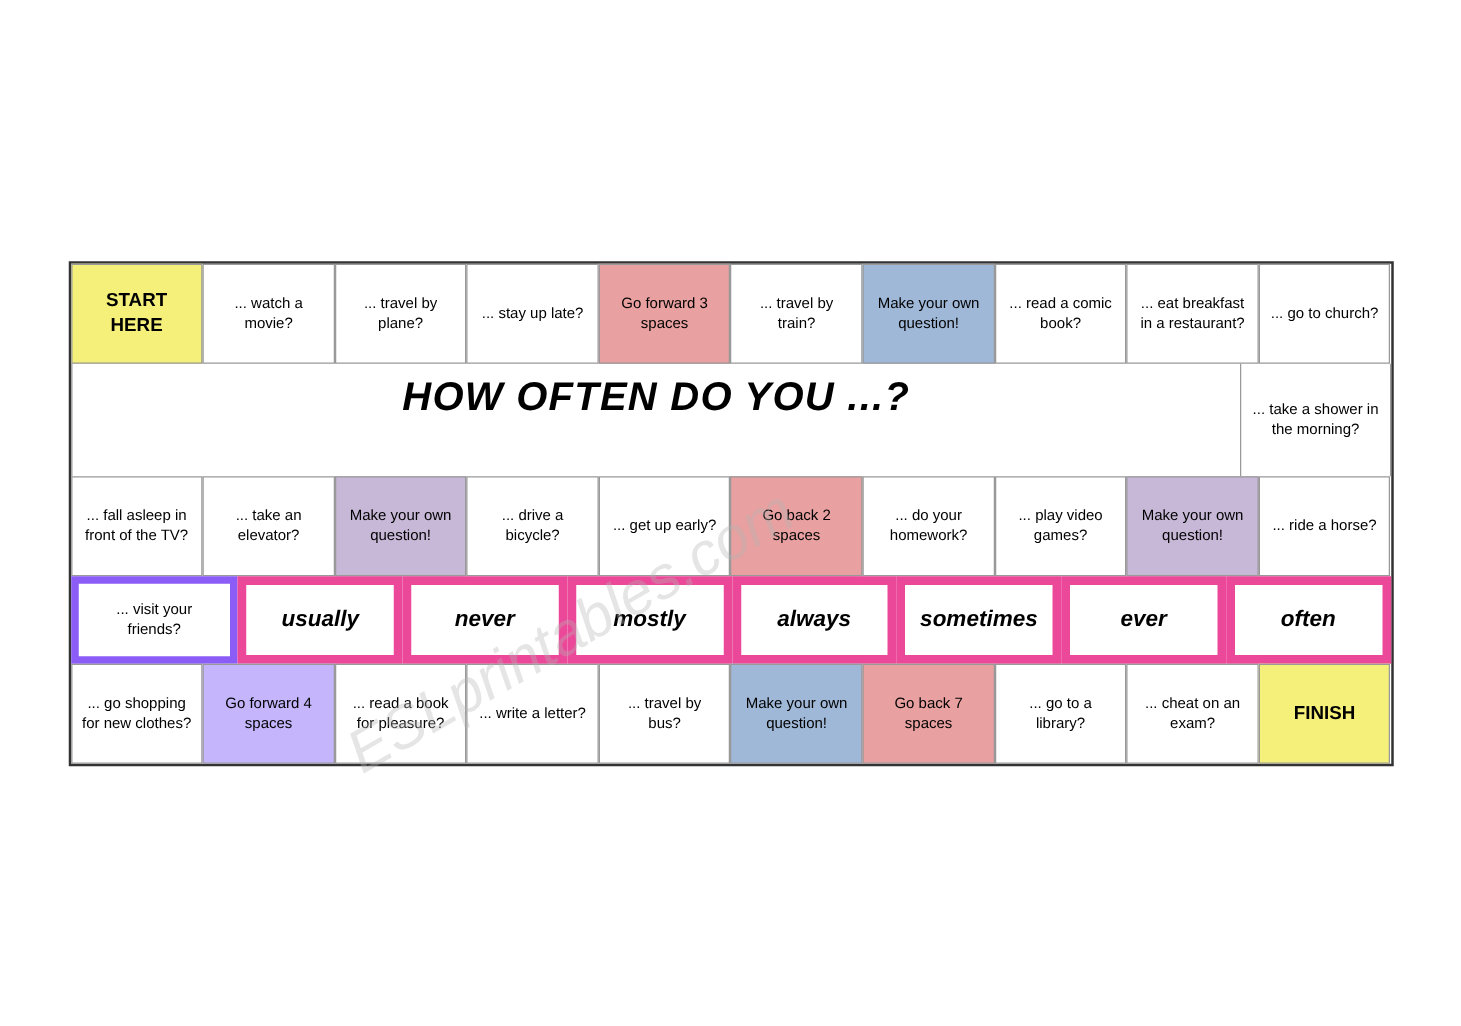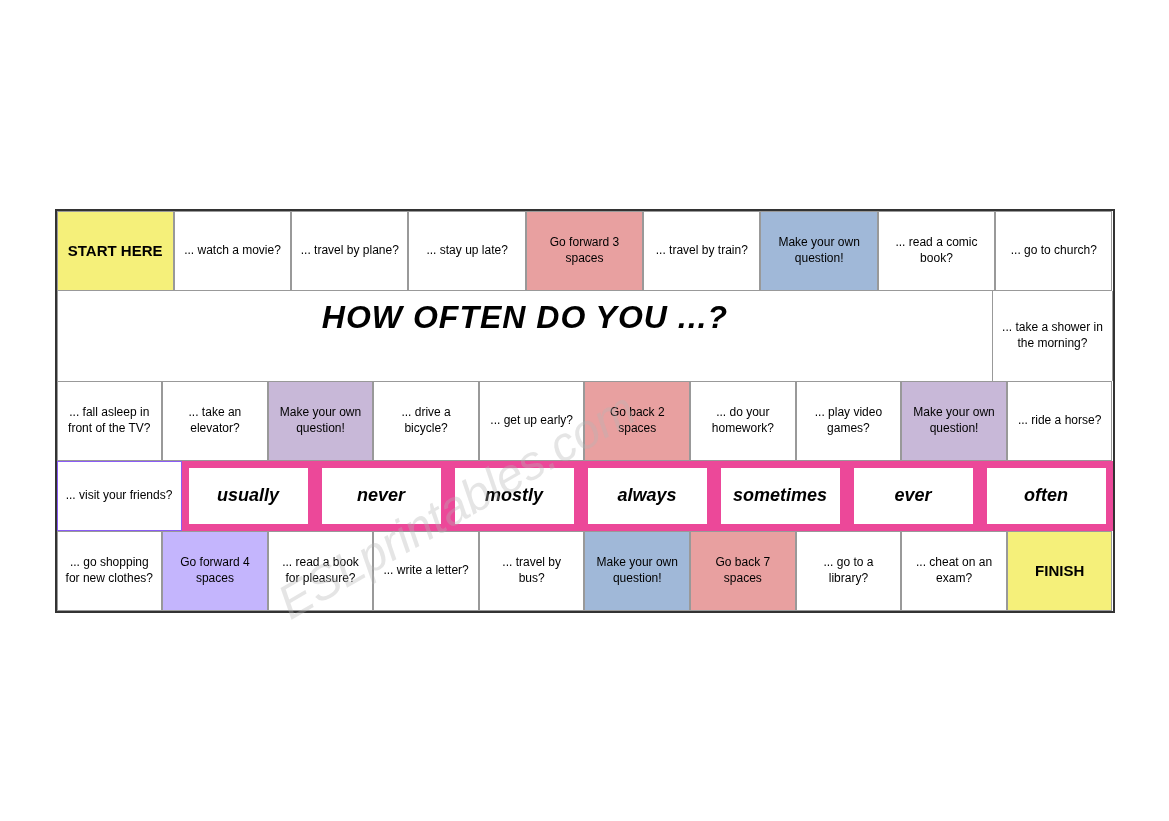--- a/index.html
+++ b/index.html
@@ -72,21 +72,21 @@
       font-size: 18px;
       font-style: italic;
       font-weight: bold;
       text-align: center;
       display: flex;
       align-items: center;
       justify-content: center;
     }
     .freq-first {
       flex: 1;
-      border: 1px solid #8b5cf6;
+      border: 6px solid #8b5cf6;
       padding: 6px 8px;
       font-size: 12px;
       line-height: 1.3;
       display: flex;
       align-items: center;
       justify-content: center;
       text-align: center;
       min-height: 70px;
     }
     .watermark {
@@ -130,20 +130,23 @@
         <div class="cell">
           <span>... travel by train?</span>
         </div>
         <div class="cell cell-blue">
           <span>Make your own question!</span>
         </div>
         <div class="cell">
           <span>... read a comic book?</span>
         </div>
         <div class="cell">
+          <span>... eat breakfast in a restaurant?</span>
+        </div>
+        <div class="cell">
           <span>... go to church?</span>
         </div>
       </div>
 
       <div class="board-row" style="border-top:none;">
         <div class="title-cell" style="flex:9; border-top:none; border-bottom:none;">
           <span>HOW OFTEN DO YOU ...?</span>
         </div>
         <div class="title-side-cell" style="border-top:none; border-bottom:none;">
           <span>... take a shower in the morning?</span>

